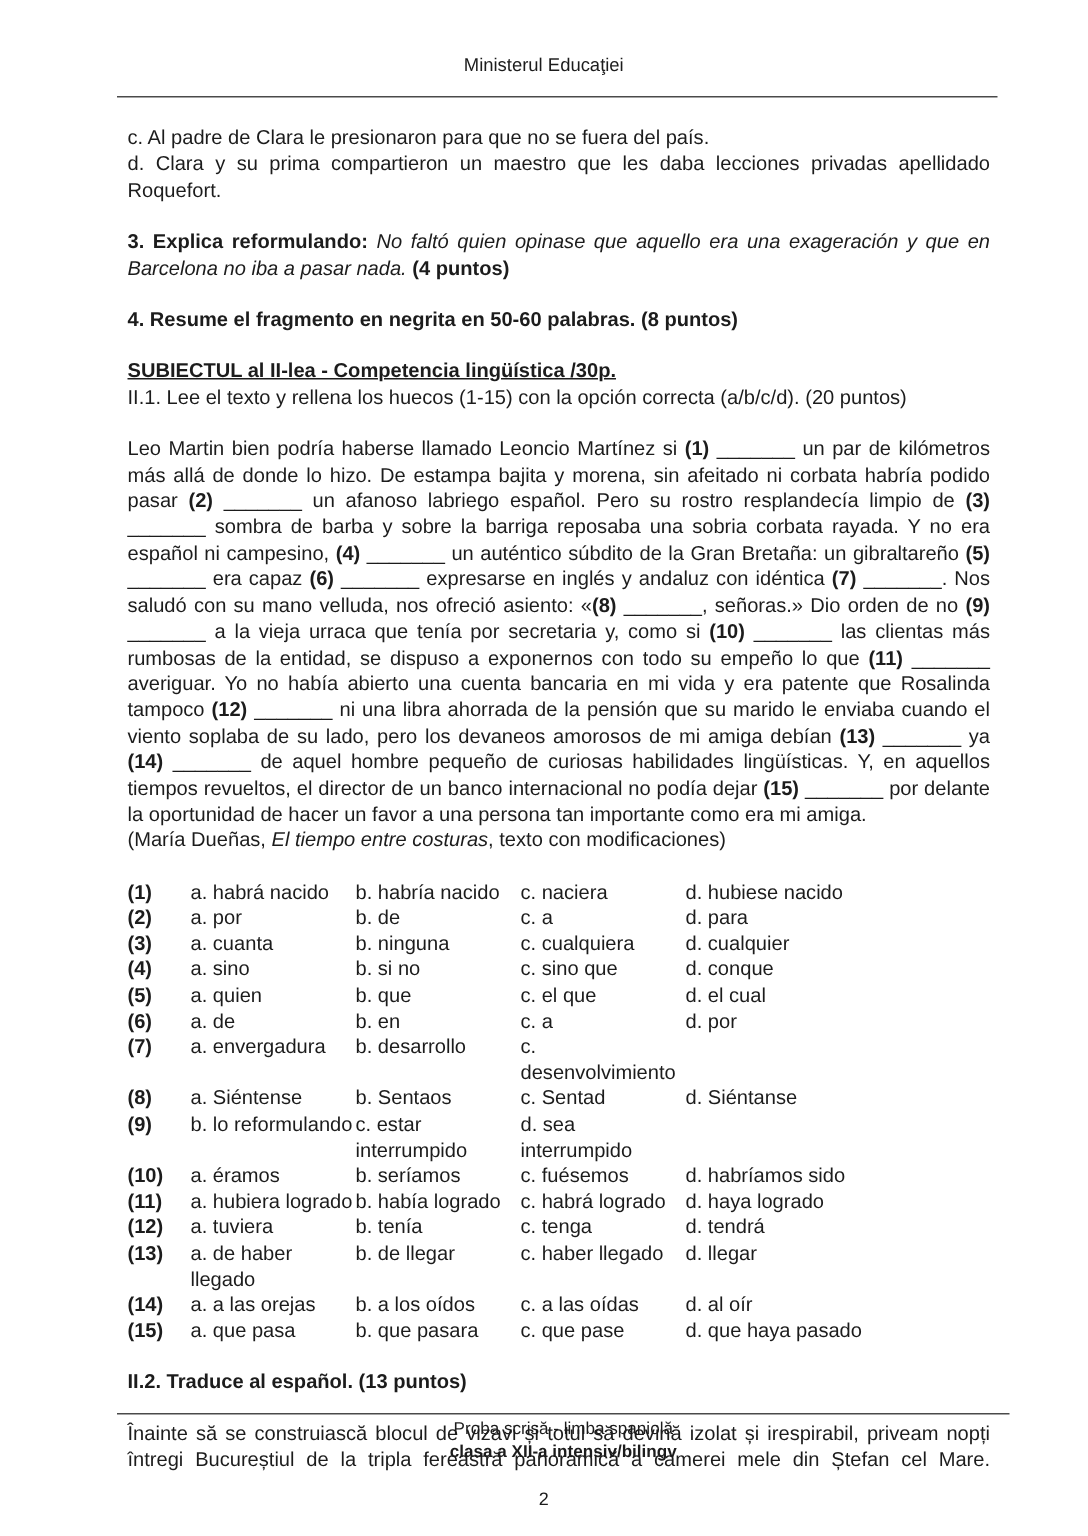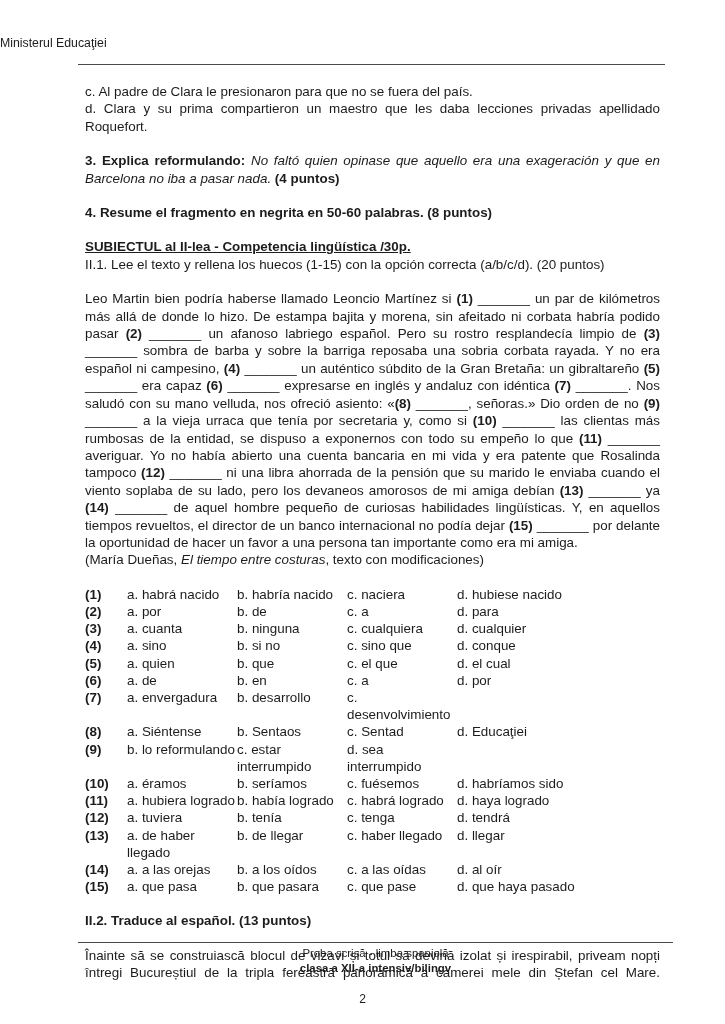--- a/index.html
+++ b/index.html
@@ -9,21 +9,21 @@
     height: 1024px;
     margin: 0 auto;
     background: #ffffff;
     box-sizing: border-box;
     font-family: "Liberation Sans", "DejaVu Sans", sans-serif;
     color: #1c1c1c;
     overflow: hidden;
   }
   .header-title {
     padding-top: 36px;
-    text-align: left;
+    text-align: center;
     font-size: 12.3px;
     line-height: 15px;
   }
   .header-rule {
     margin: 13px 60px 0 78px;
     border-bottom: 1.4px solid #4a4a4a;
   }
   .content {
     padding: 18px 65px 0 85px;
     font-size: 13.4px;
@@ -142,21 +142,21 @@
           <span class="opt-num">(7)</span>
           <span>a. envergadura</span>
           <span>b. desarrollo</span>
           <span>c. desenvolvimiento</span>
         </div>
         <div class="opt-row">
           <span class="opt-num">(8)</span>
           <span>a. Siéntense</span>
           <span>b. Sentaos</span>
           <span>c. Sentad</span>
-          <span>d. Educaţiei</span>
+          <span>d. Siéntanse</span>
         </div>
         <div class="opt-row">
           <span class="opt-num">(9)</span>
           <span>b. lo reformulando</span>
           <span>c. estar interrumpido</span>
           <span>d. sea interrumpido</span>
         </div>
         <div class="opt-row">
           <span class="opt-num">(10)</span>
           <span>a. éramos</span>

